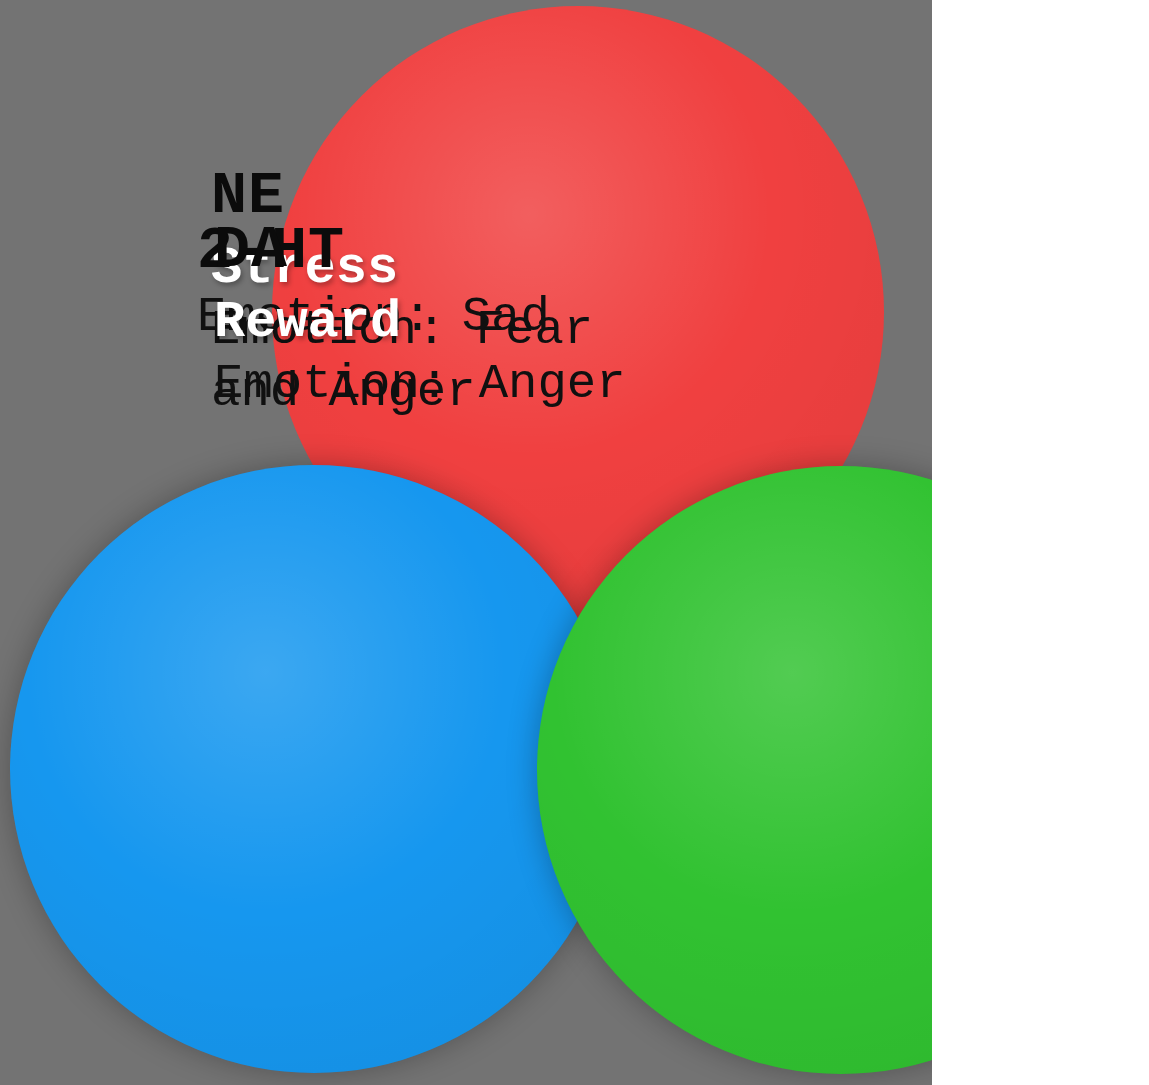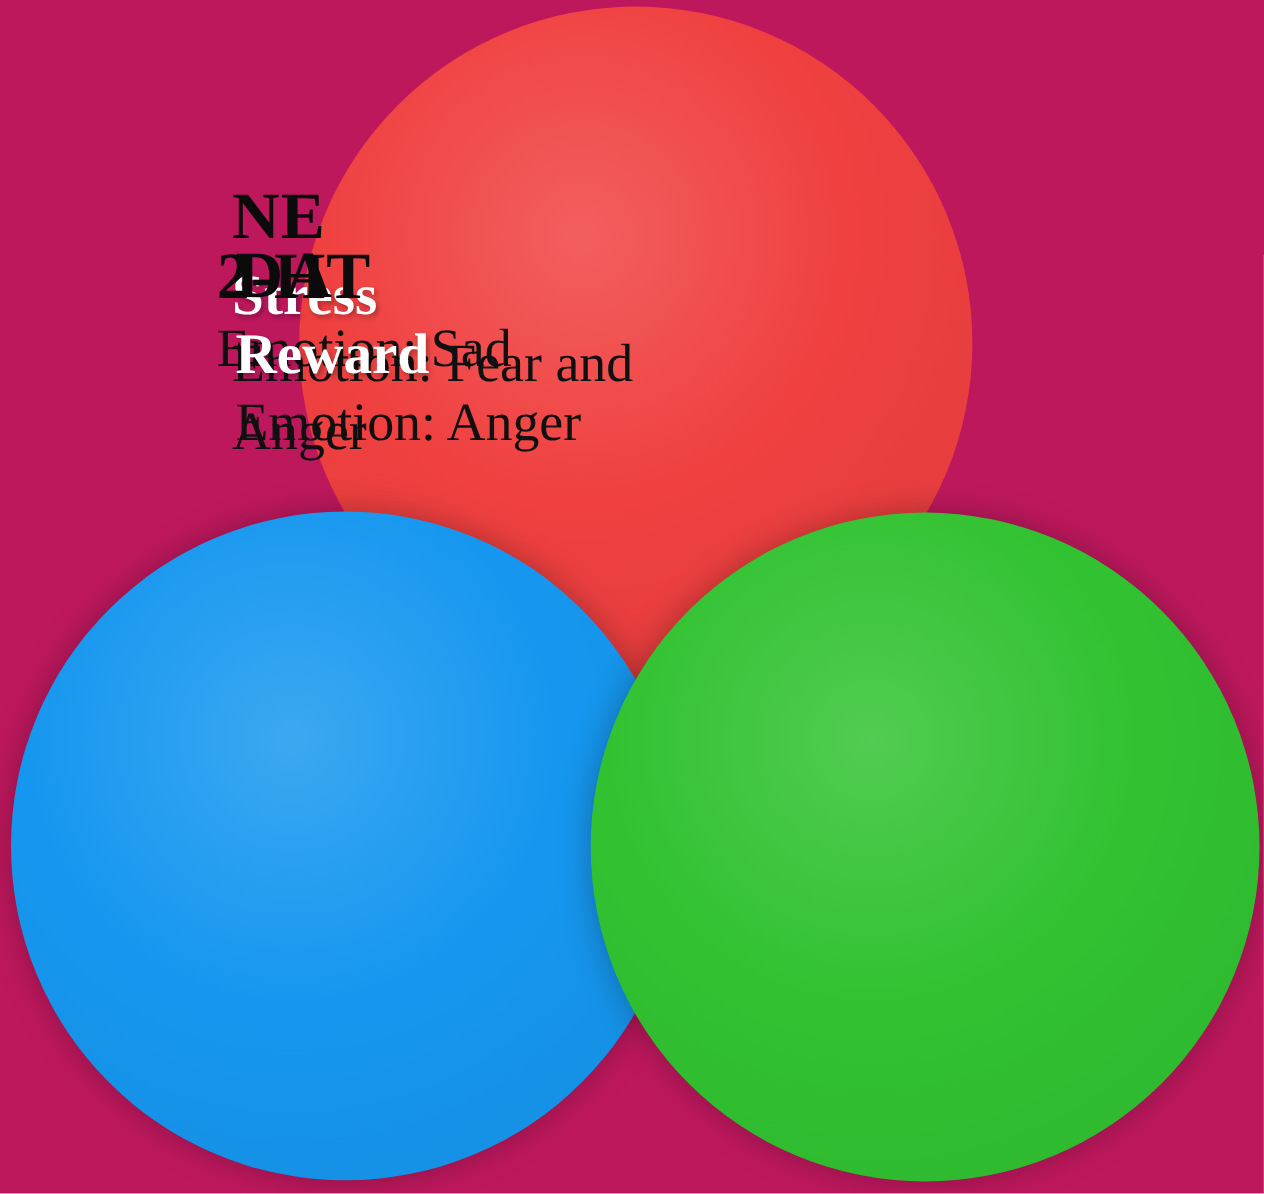--- a/index.html
+++ b/index.html
@@ -1,22 +1,22 @@
 <!DOCTYPE html>
 <html><head>
 <meta charset="utf-8">
 <style>
   html, body { margin: 0; padding: 0; background: #ffffff; }
   .canvas {
     position: relative;
-    width: 1149px;
+    width: 932px;
     height: 1085px;
-    background: #be185d;
+    background: #737373;
     overflow: hidden;
-    font-family: Liberation Serif, serif;
+    font-family: Liberation Mono, monospace;
   }
   .circle {
     position: absolute;
     border-radius: 50%;
   }
   
   .circle.casts-shadow { box-shadow: 0 0 30px rgba(0,0,0,0.28); }
   
   .circle::after {
     content: "";

